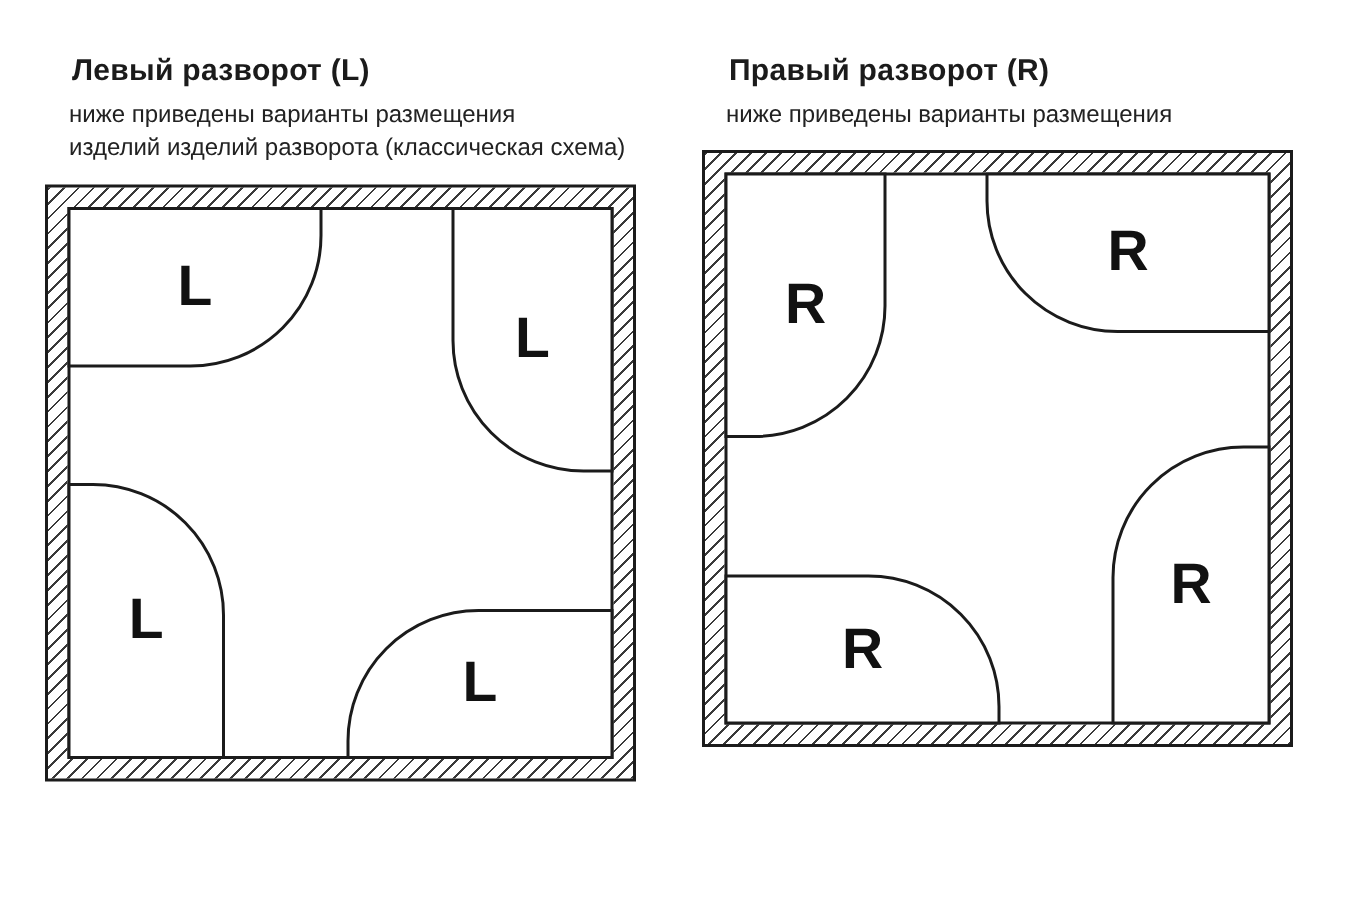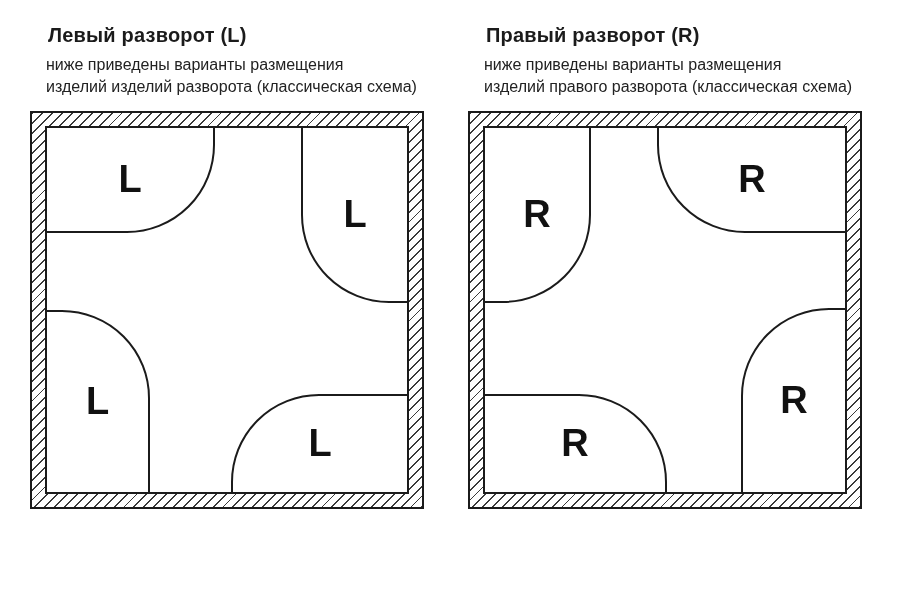--- a/index.html
+++ b/index.html
@@ -6,21 +6,21 @@
   .page{
     position:relative;
     width:900px;height:600px;
     background:#ffffff;
     font-family:"Liberation Sans", sans-serif;
     color:#1b1b1b;
     overflow:hidden;
   }
   .panel{
     position:absolute;
-    top:24px;
+    top:36px;
     width:400px;
   }
   .panel-left{left:30px;}
   .panel-right{left:468px;}
   .panel-title{
     margin:0 0 7px 18px;
     font-size:20px;
     font-weight:bold;
     letter-spacing:0.2px;
   }
@@ -95,21 +95,21 @@
         </div>
         <div class="tub L-br">
           <span class="lbl">L</span>
         </div>
       </div>
     </div>
   </section>
 
   <section class="panel panel-right">
     <h2 class="panel-title">Правый разворот (R)</h2>
-    <p class="panel-sub"><span>ниже приведены варианты размещения</span><br><span>изделий правого разворота (классическая схема)</span></p>
+    <p class="panel-sub"><span>ниже приведены варианты размещения</span><br></p>
 
     <div class="room">
       <div class="room-inner">
         <div class="tub R-tl">
           <span class="lbl">R</span>
         </div>
         <div class="tub R-tr">
           <span class="lbl">R</span>
         </div>
         <div class="tub R-bl">

